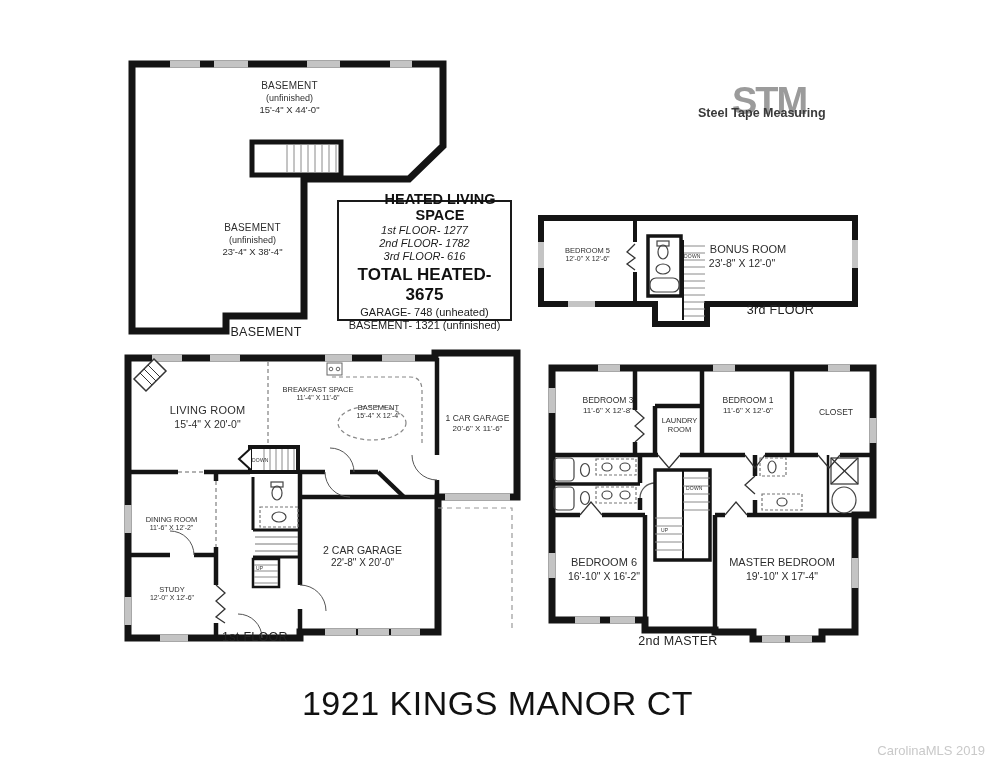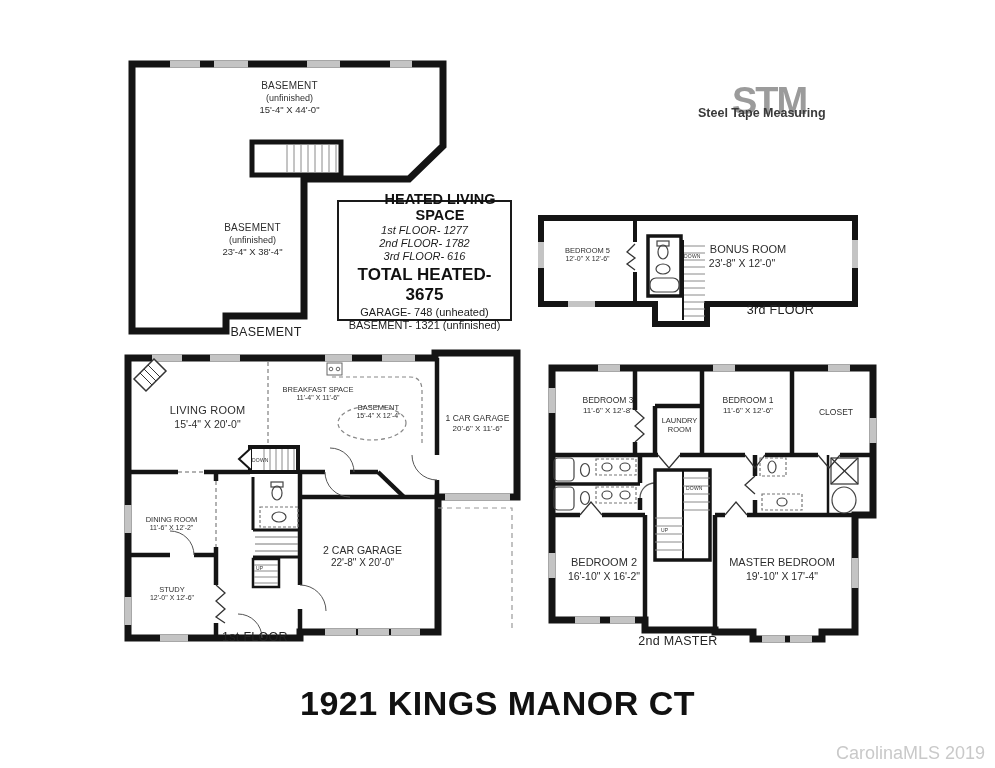--- a/index.html
+++ b/index.html
@@ -32,24 +32,24 @@
   #stm-logo{position:absolute;left:690px;top:84px;width:150px;height:50px;}
   #stm-logo .stm-abbr{
     position:absolute;left:42px;top:-4px;font-size:38px;font-weight:bold;
     color:#9b9b9b;letter-spacing:-2px;
   }
   #stm-logo .stm-name{
     position:absolute;left:8px;top:22px;font-size:12.5px;font-weight:bold;color:#3a3a3a;
   }
   #page-title{
     position:absolute;left:0;top:684px;width:995px;text-align:center;
-    font-size:34px;font-weight:bold;color:#111;letter-spacing:.5px;
+    font-size:34px;font-weight:normal;color:#111;letter-spacing:.5px;
   }
   #watermark{
-    position:absolute;right:10px;top:743px;font-size:18px;color:#c9c9c9;
+    position:absolute;right:10px;top:743px;font-size:13px;color:#c9c9c9;
   }
 </style>
 </head>
 <body>
 
 <div id="canvas">
 
   <svg class="plan-svg" style="left:122px;top:52px;" width="335" height="295" viewBox="0 0 335 295">
     <path d="M10,12 H321 V94 L287,127 H182 V264 H104 V279 H10 Z" fill="#ffffff" stroke="#141414" stroke-width="7"></path>
 
@@ -388,21 +388,21 @@
     <span class="rname">LAUNDRY ROOM</span>
   </div>
   <div class="room-label lbl-md" style="left:688px;top:395px;width:120px;">
     <span class="rname">BEDROOM 1</span>
     <span class="rdims">11'-6" X 12'-6"</span>
   </div>
   <div class="room-label lbl-md" style="left:796px;top:407px;width:80px;">
     <span class="rname">CLOSET</span>
   </div>
   <div class="room-label" style="left:534px;top:556px;width:140px;">
-    <span class="rname" style="font-size:11px;">BEDROOM 2</span>
+    <span class="rname" style="font-size:11px;">BEDROOM 6</span>
     <span class="rdims" style="font-size:10.5px;">16'-10" X 16'-2"</span>
   </div>
   <div class="room-label" style="left:702px;top:556px;width:160px;">
     <span class="rname" style="font-size:11px;">MASTER BEDROOM</span>
     <span class="rdims" style="font-size:10.5px;">19'-10" X 17'-4"</span>
   </div>
   <div class="stair-label" style="left:686px;top:485px;">DOWN</div>
   <div class="stair-label" style="left:661px;top:527px;">UP</div>
   <div class="floor-label" style="left:628px;top:634px;width:100px;">2nd MASTER</div>
 

